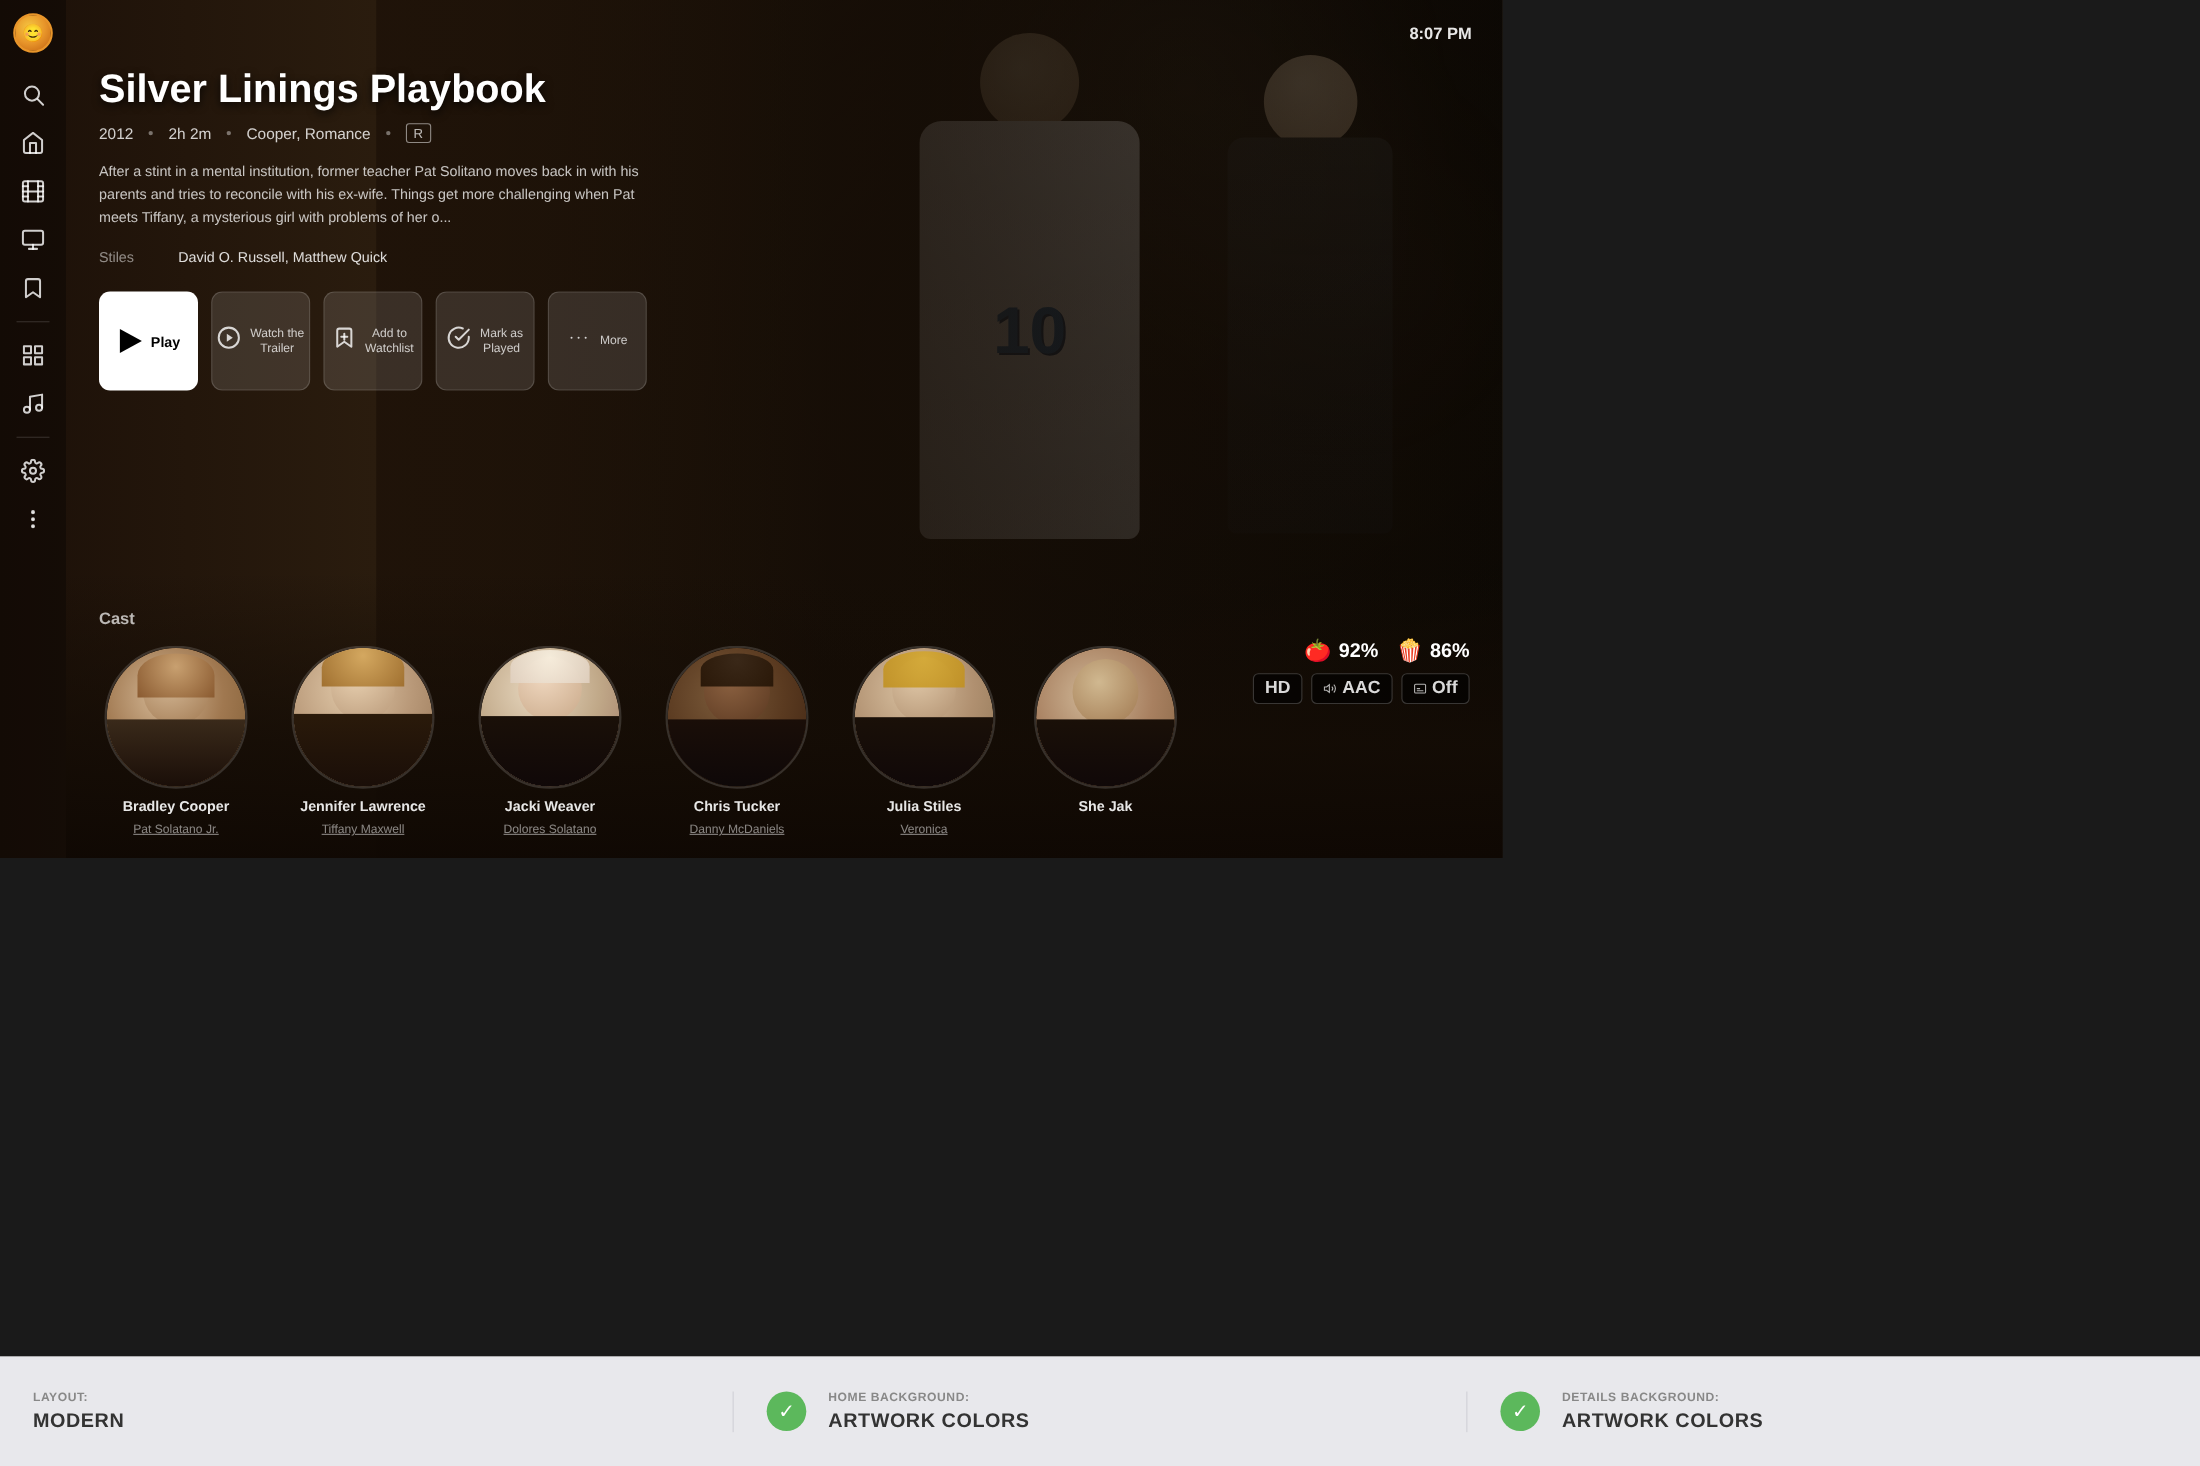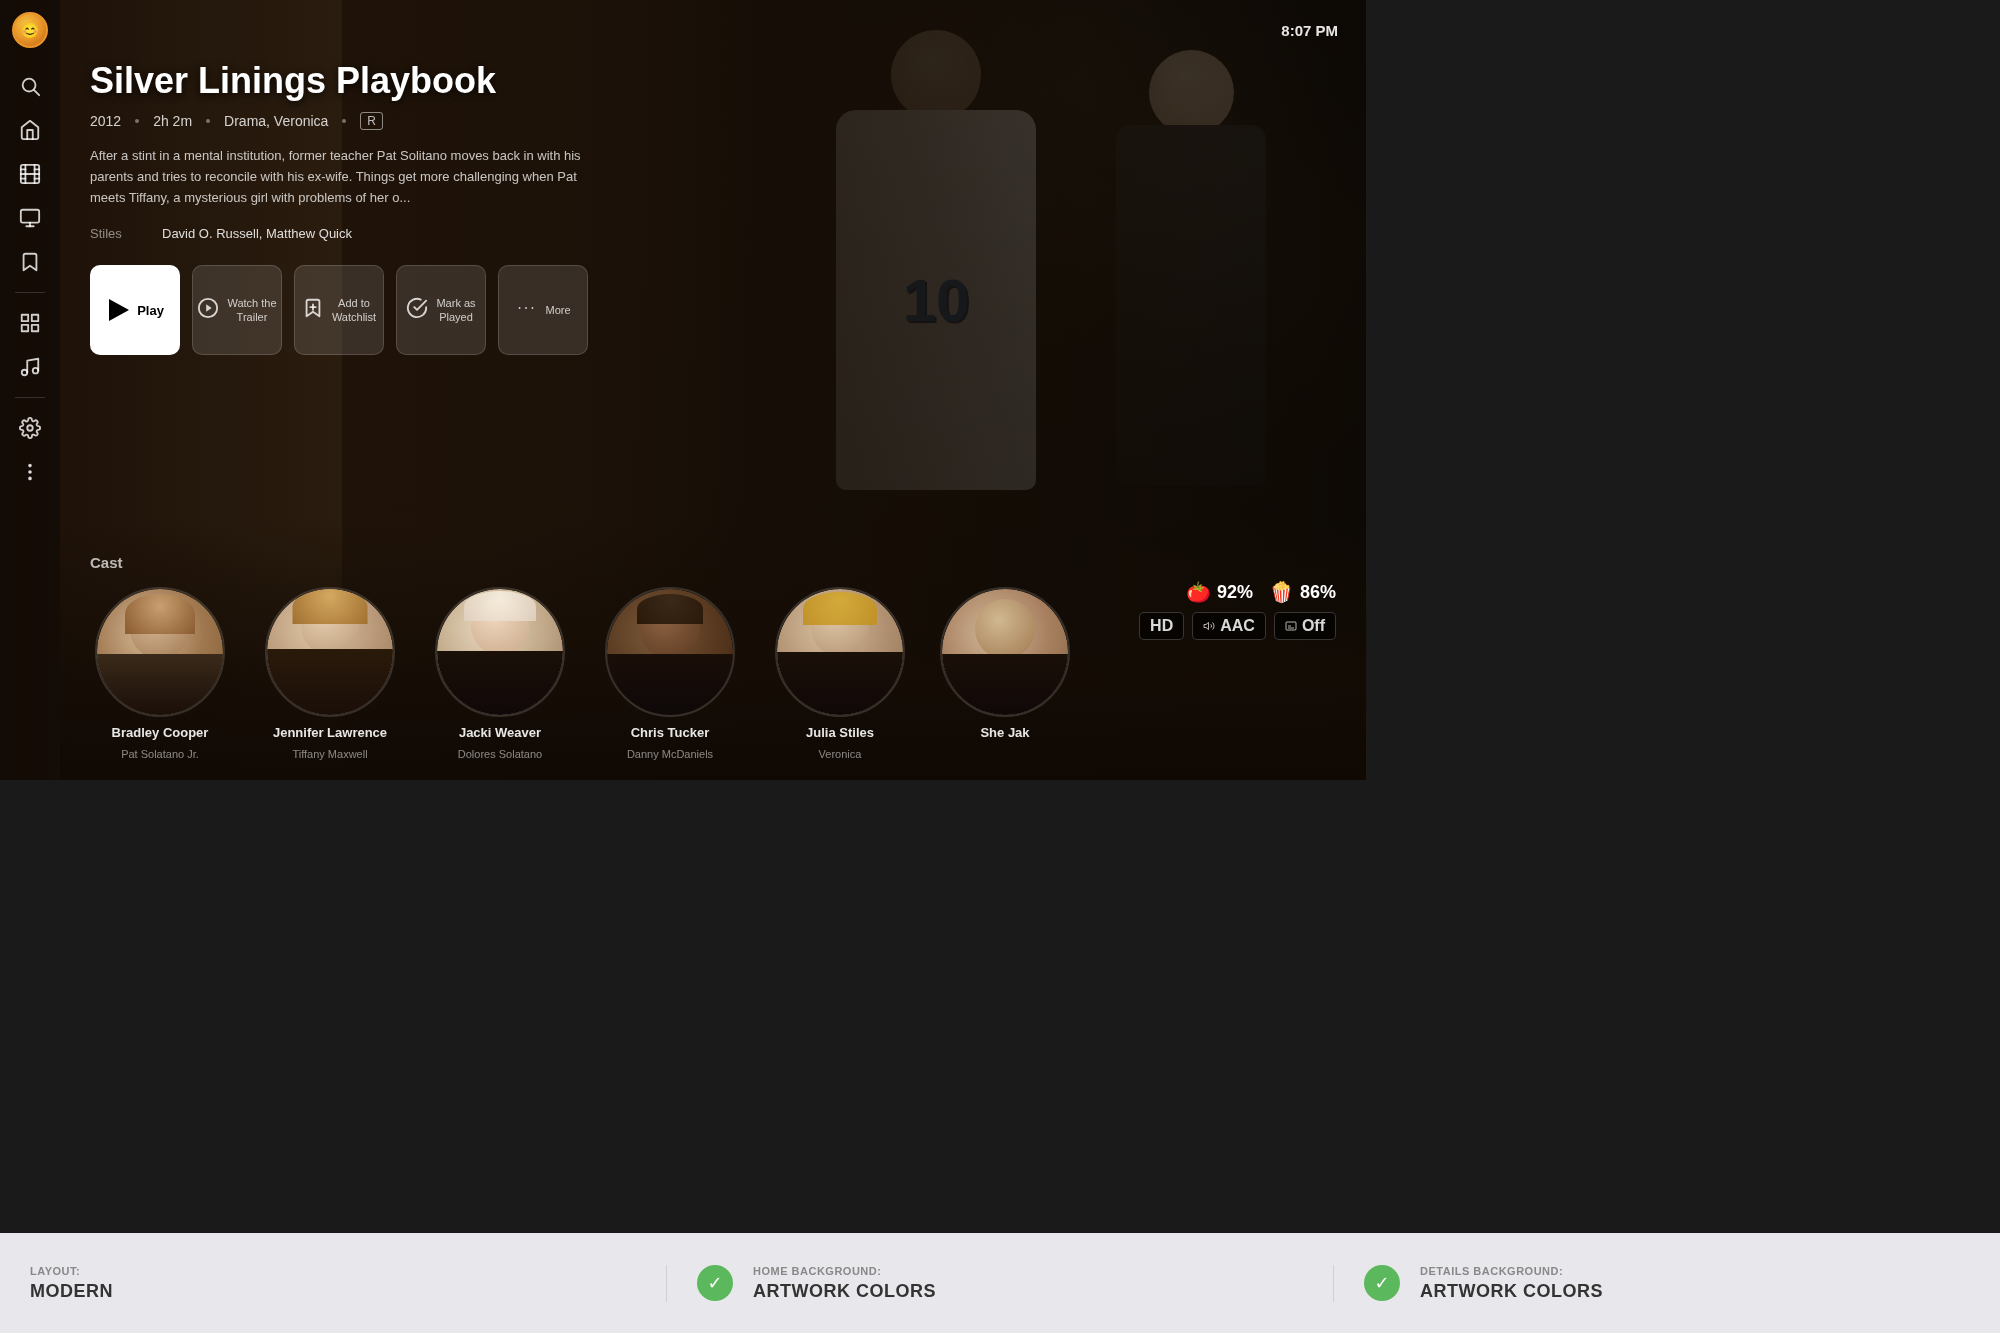--- a/index.html
+++ b/index.html
@@ -335,20 +335,21 @@
     .cast-name {
       font-size: 13px;
       font-weight: 600;
       color: rgba(255,255,255,0.9);
       text-align: center;
     }
     .cast-role {
       font-size: 11px;
       color: rgba(255,255,255,0.5);
       text-align: center;
+      text-decoration: underline;
     }
 
     
     .bottom-bar {
       position: absolute;
       bottom: 0;
       left: 0;
       right: 0;
       height: 100px;
       background: #e8e8ec;
@@ -530,21 +531,21 @@
   </div>
 
   <div class="content-area">
     <h1 class="movie-title">Silver Linings Playbook</h1>
 
     <div class="movie-meta">
       <span>2012</span>
       <div class="meta-divider"></div>
       <span>2h 2m</span>
       <div class="meta-divider"></div>
-      <span>Drama, Veronica</span>
+      <span>Cooper, Romance</span>
       <div class="meta-divider"></div>
       <span class="rating-badge">R</span>
     </div>
 
     <p class="movie-description">After a stint in a mental institution, former teacher Pat Solitano moves back in with his parents and tries to reconcile with his ex-wife. Things get more challenging when Pat meets Tiffany, a mysterious girl with problems of her o...</p>
 
     <div class="credits-table">
       <div class="credit-row">
         <span class="credit-label">Stiles</span>
         <span class="credit-value">David O. Russell, Matthew Quick</span>

